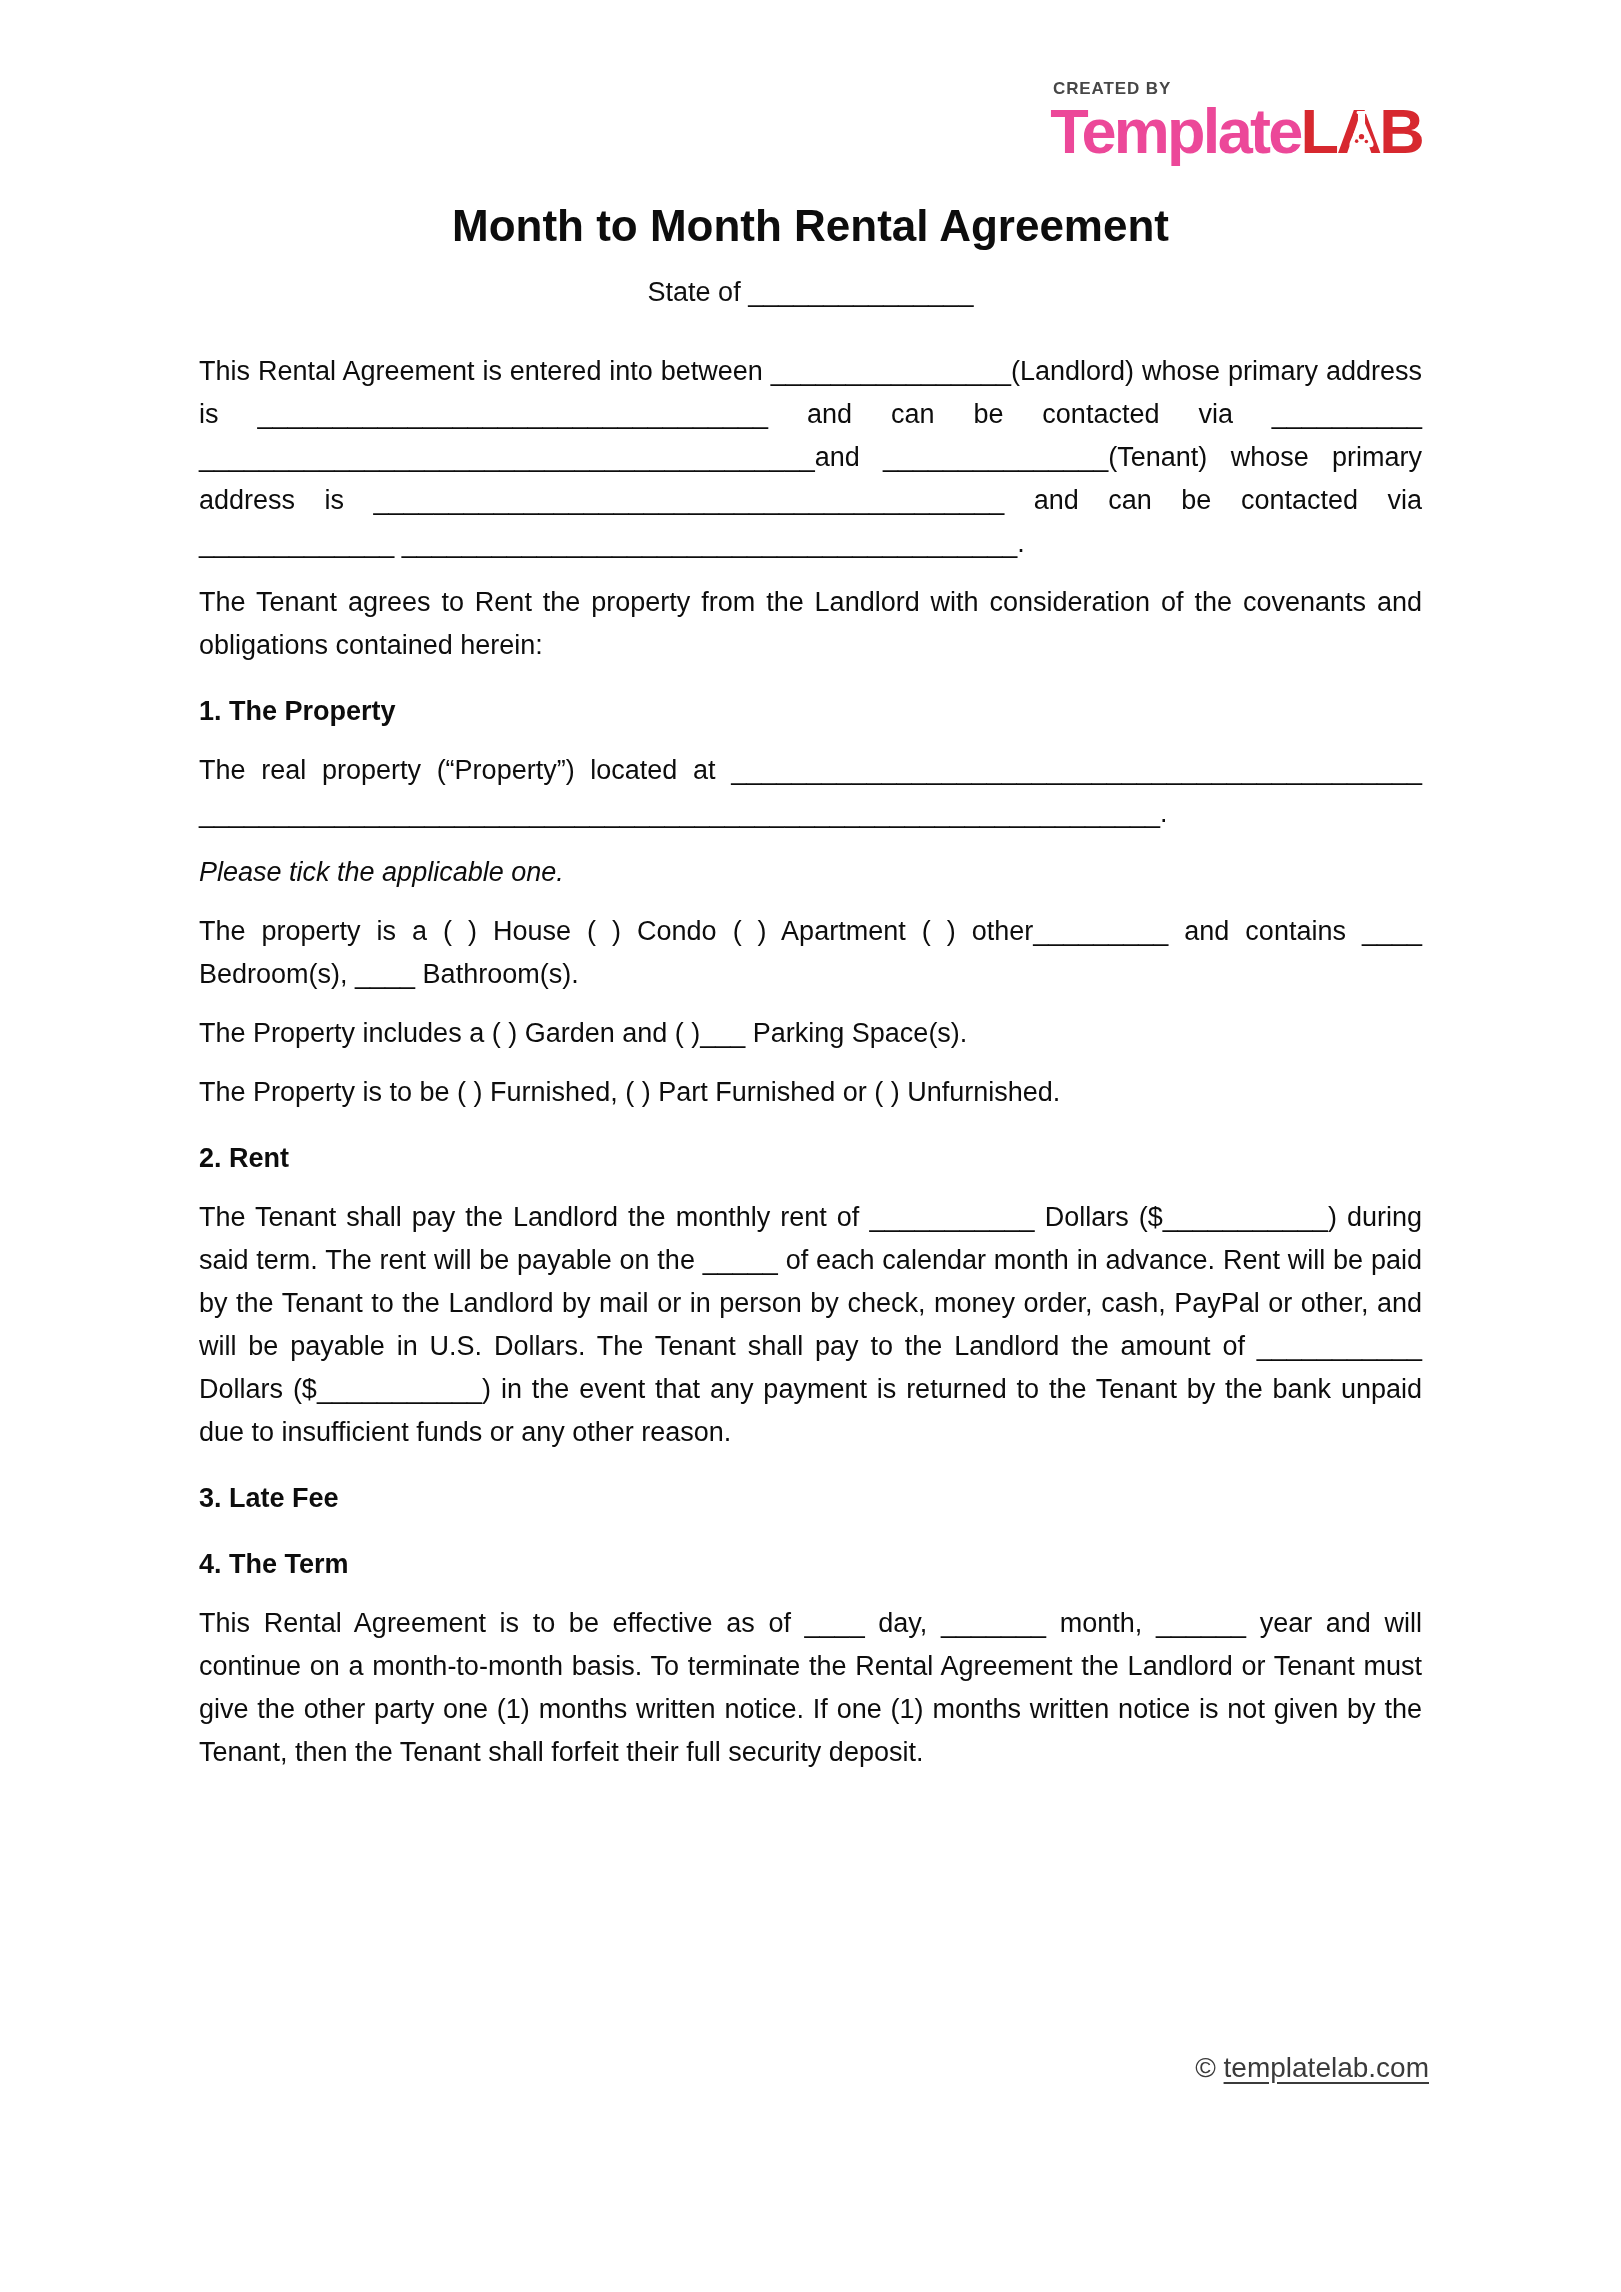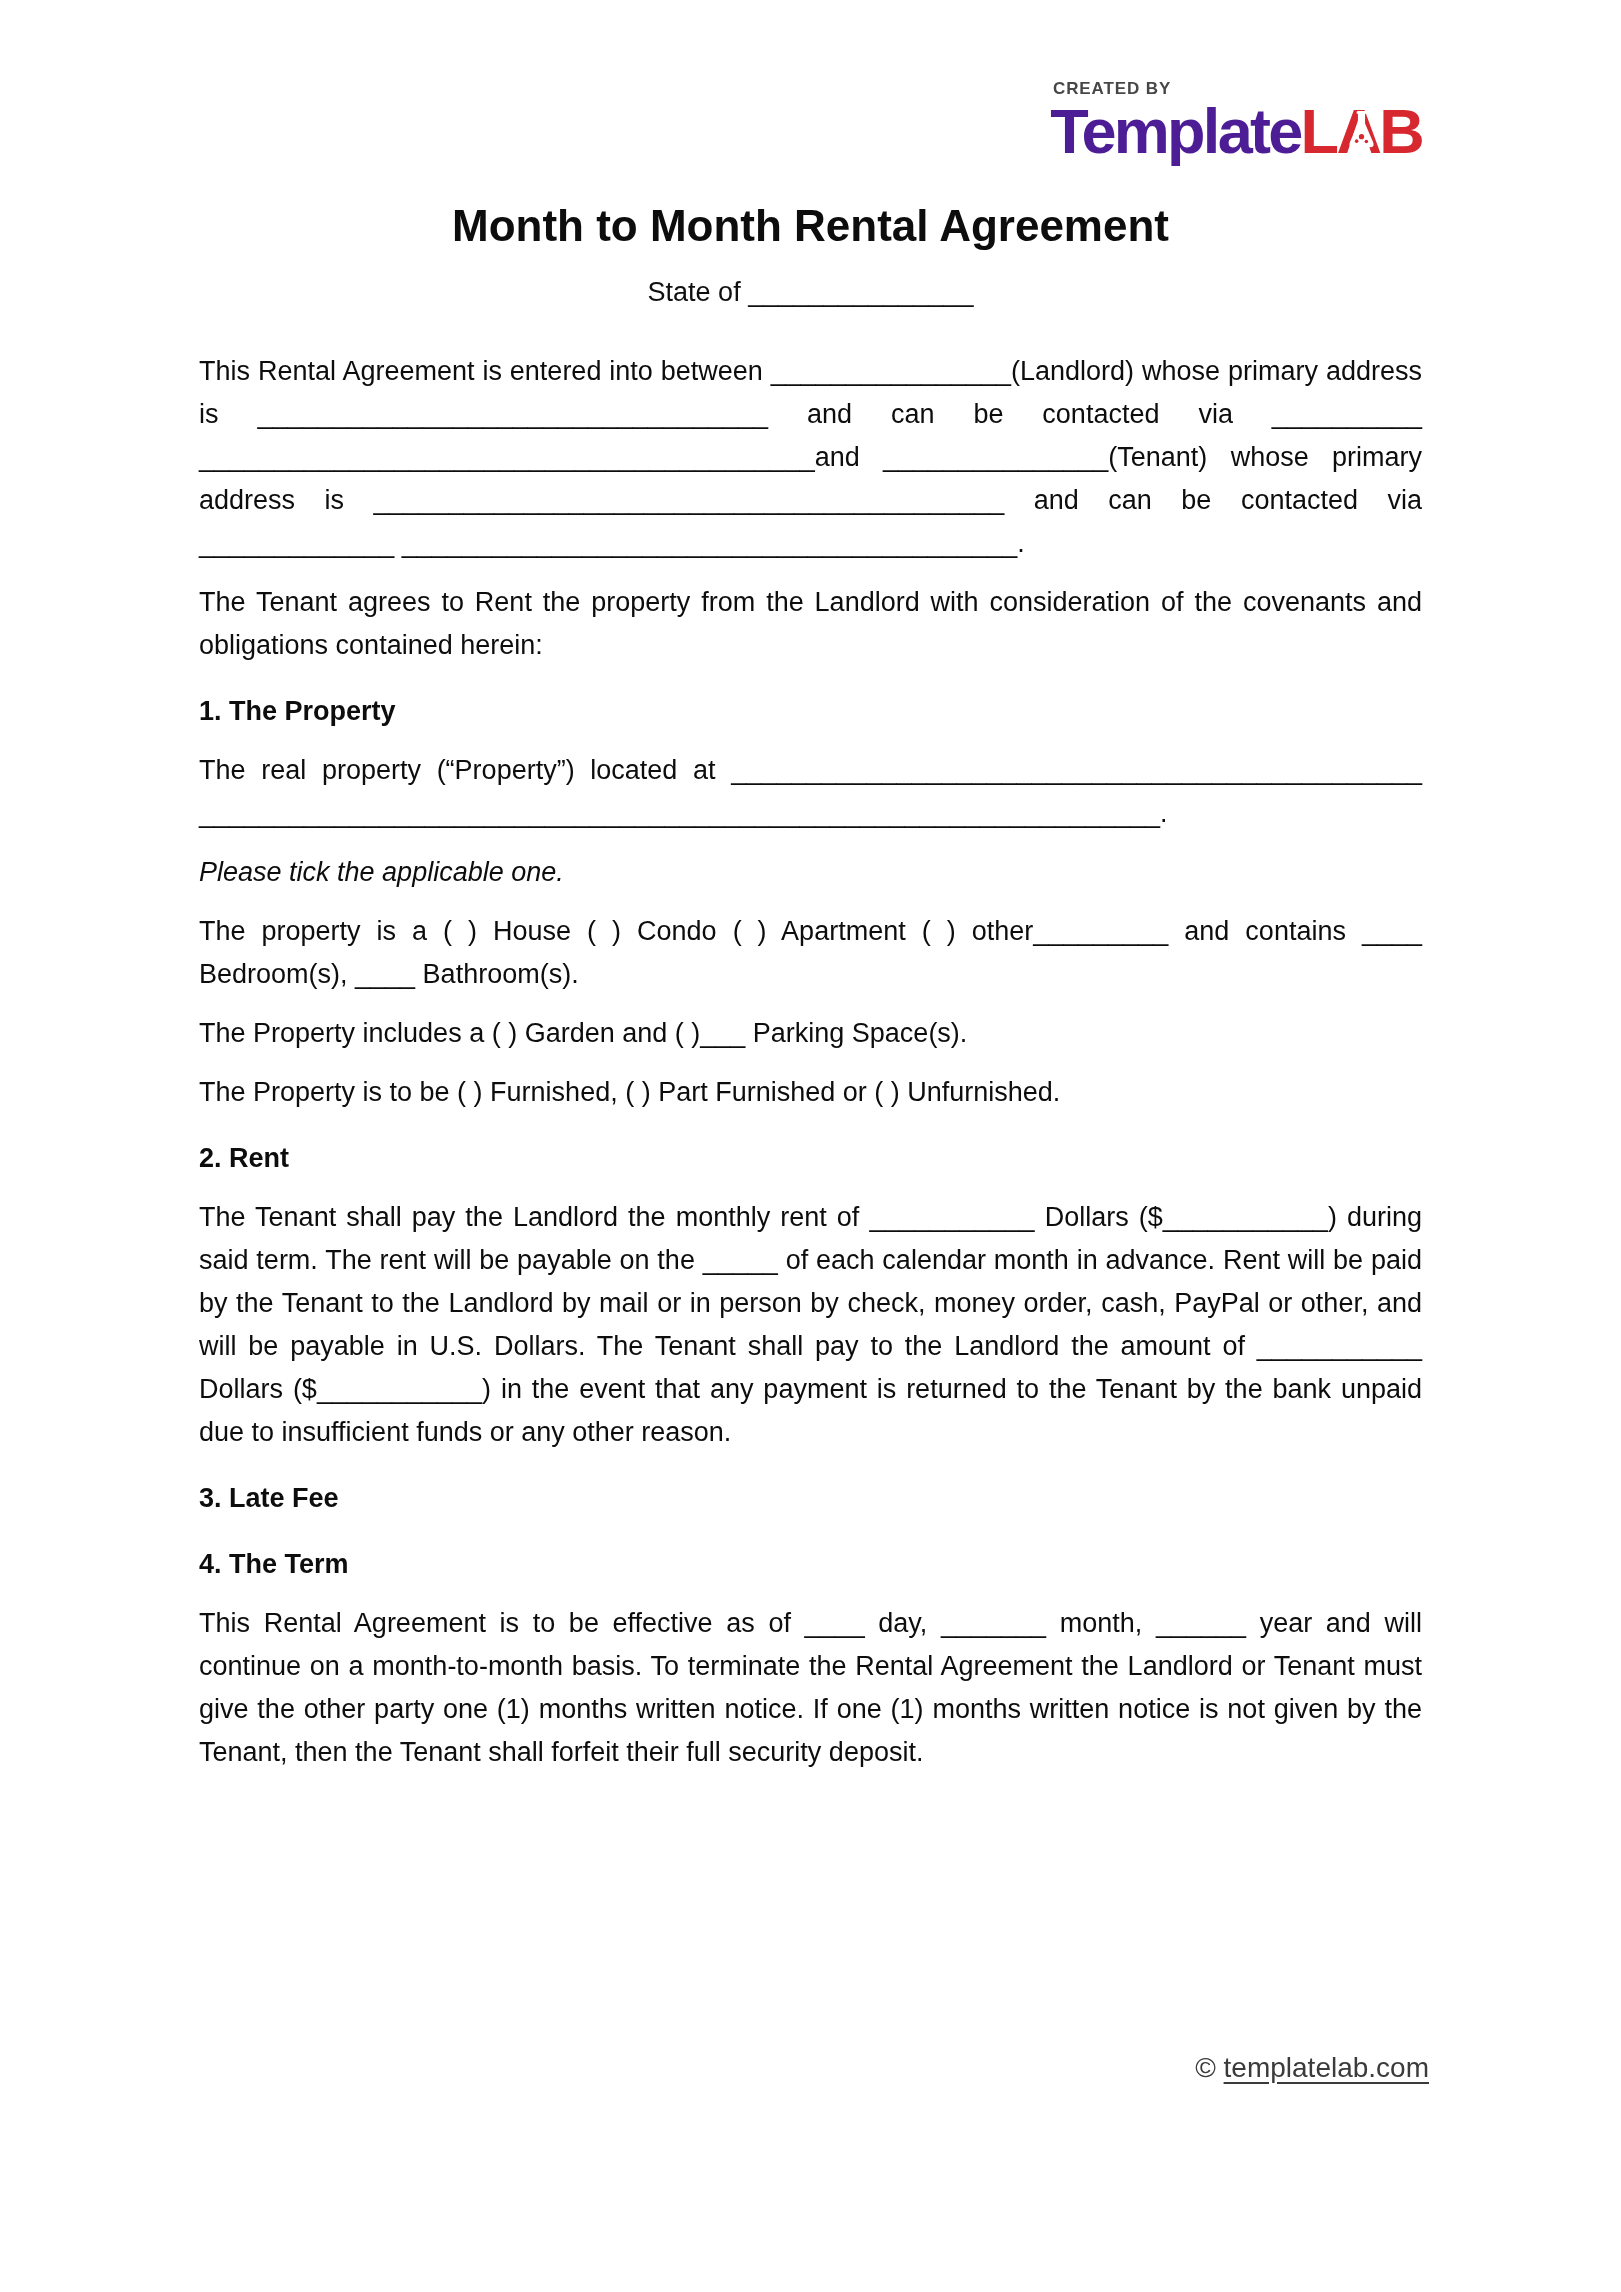--- a/index.html
+++ b/index.html
@@ -30,21 +30,21 @@
     letter-spacing: 0.9px;
     margin: 0 0 0.9px 2.7px;
   }
   .logo-brand {
     font-size: 63px;
     font-weight: bold;
     line-height: 1.0;
     letter-spacing: -2.7px;
     white-space: nowrap;
   }
-  .logo-template { color: #4c1d95; }
+  .logo-template { color: #ec4899; }
   .logo-lab-wrap { position: relative; display: inline-block; color: #d7282f; }
   .flask-icon {
     position: absolute;
     left: 46px;
     top: 10.7px;
     width: 29px;
     height: 39px;
     pointer-events: none;
   }
 

